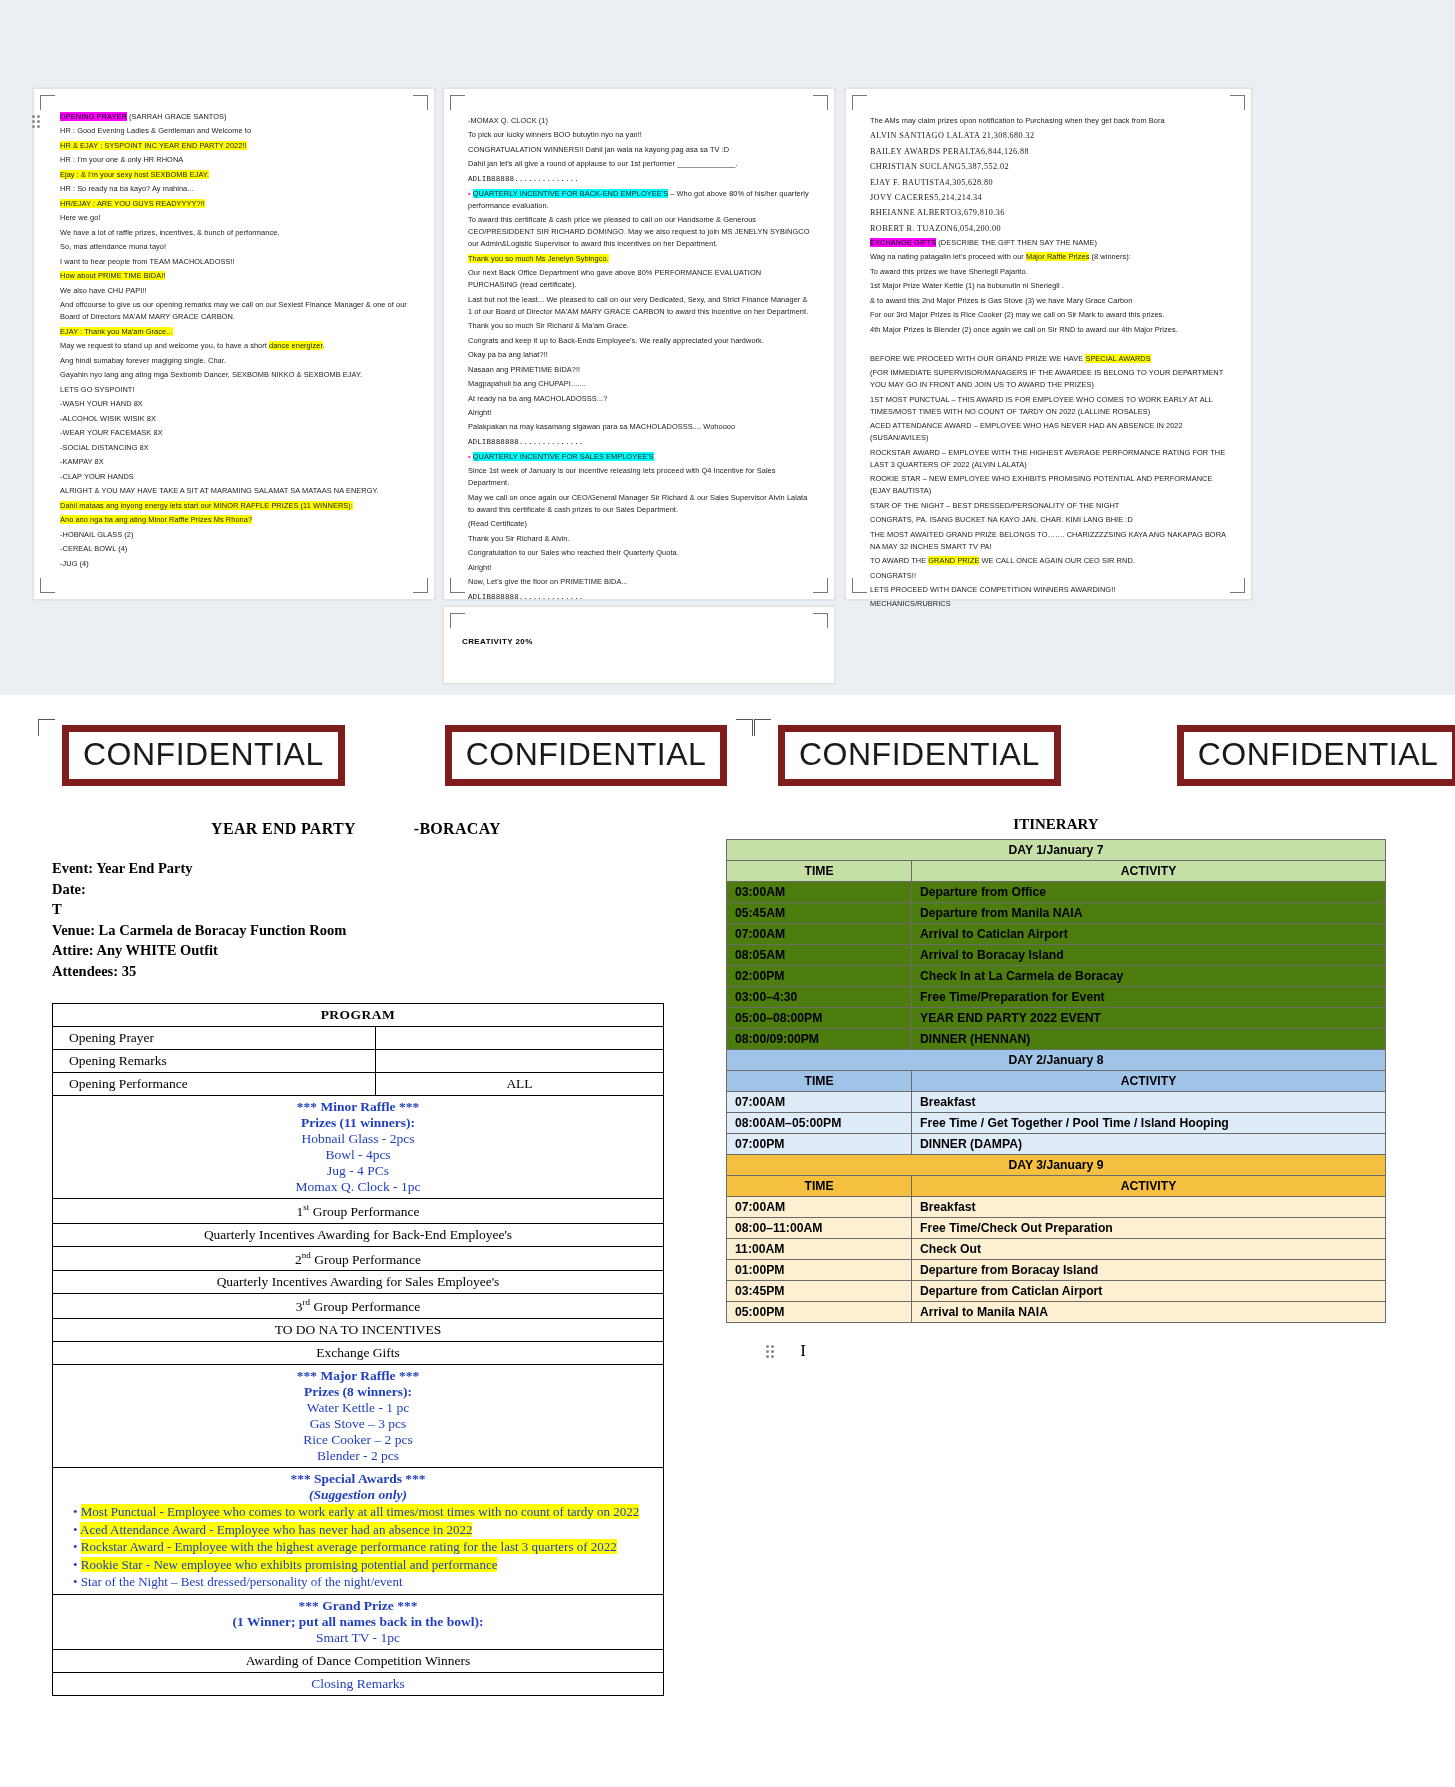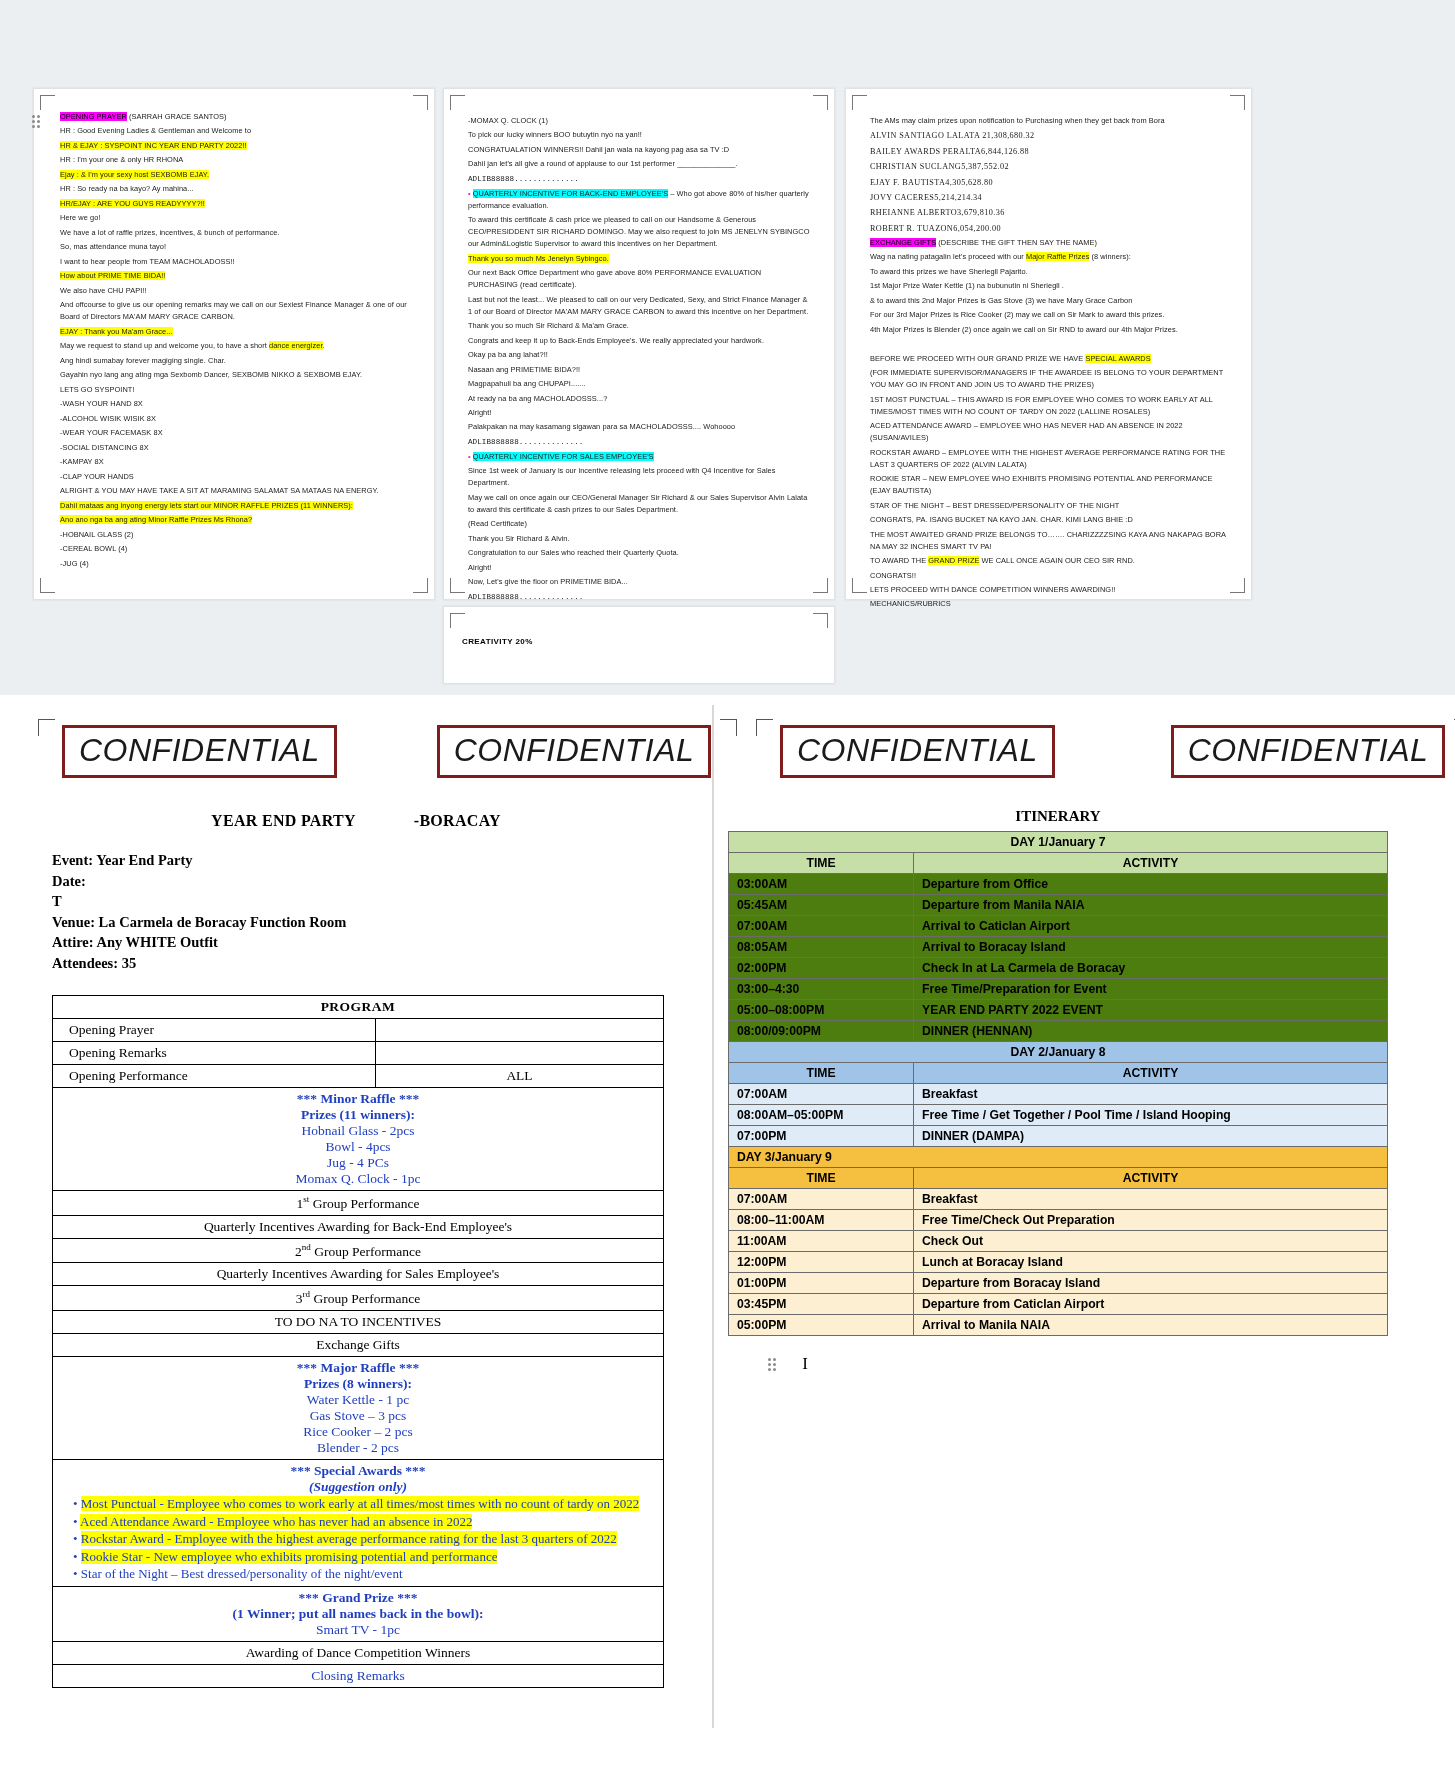--- a/index.html
+++ b/index.html
@@ -50,29 +50,28 @@
   .serifmini { font-family:"Liberation Serif", serif; font-size:8.2px; letter-spacing:0.4px; line-height:1.75; margin:0 0 1px 0;}
 
   
   .docs { position:relative; display:flex; width:1455px; background:#fff; }
   .docL { width:712px; position:relative; padding:0 0 40px 0; }
   .divider { width:2px; background:#d8d8d8; margin:10px 0 0 0; }
   .docR { flex:1; position:relative; padding:0 0 40px 0; }
 
   .conf-row { display:flex; gap:0; padding:30px 0 0 0; }
   .conf {
-    border:3px solid #7f1d1d;
+    border:7px solid #7f1d1d;
     color:#1a1a1a;
     font-family:"Liberation Sans", sans-serif;
     font-size:32px;
     letter-spacing:0.5px;
     padding:6px 14px 9px 14px;
     display:inline-block;
     line-height:1;
-    font-style:italic;
   }
   .cmark { position:absolute; width:16px; height:16px; }
   .cmark.tl { border-top:1px solid #555; border-left:1px solid #555; }
   .cmark.tr { border-top:1px solid #555; border-right:1px solid #555; }
   .title-line { text-align:center; font-family:"Liberation Serif", serif; font-weight:bold; font-size:16px; margin:34px 0 20px 0; letter-spacing:0.3px;}
   .title-line .gap { display:inline-block; width:58px; }
   .meta { font-family:"Liberation Serif", serif; font-size:14.5px; font-weight:bold; line-height:1.42; margin-left:52px;}
 
   table.program { border-collapse:collapse; width:612px; margin:22px 0 0 52px; font-family:"Liberation Serif", serif;}
   table.program td { border:1px solid #000; padding:3px 16px; font-size:13.5px; vertical-align:middle;}
@@ -88,21 +87,21 @@
   
   .itin-title { text-align:center; font-family:"Liberation Serif", serif; font-weight:bold; font-size:15px; margin:30px 0 6px 0;}
   table.itin { border-collapse:collapse; width:660px; margin:0 0 0 14px; font-family:"Liberation Sans", sans-serif;}
   table.itin td { border:1px solid #6b6b6b; font-size:12.2px; padding:3px 8px; font-weight:bold;}
   td.day1 { background:#c5dfa6; text-align:center; }
   td.hdr1 { background:#c5dfa6; text-align:center; }
   td.cell1 { background:#4d7c0f; }
   td.day2 { background:#9fc4e8; text-align:center; }
   td.hdr2 { background:#9fc4e8; text-align:center; }
   td.cell2 { background:#dfecf8; }
-  td.day3 { background:#f5bf3f; text-align:left; }
+  td.day3 { background:#f5bf3f; text-align:center; }
   td.hdr3 { background:#f5bf3f; text-align:center; }
   td.cell3 { background:#fdf0d2; }
   .time-col { width:168px; }
 
   .caret { font-family:"Liberation Serif", serif; font-size:17px; margin:18px 0 0 54px; }
   .grip2 { position:relative; display:inline-block; width:12px; height:14px; margin-right:18px; vertical-align:middle;}
   .grip2 span { position:absolute; width:3px; height:3px; background:#8a8a8a; border-radius:50%;}
 
   .creativity { position:absolute; font-size:8px; font-weight:bold; letter-spacing:0.4px;}
 </style>
@@ -446,24 +445,20 @@
             </tr>
             <tr>
               <td class="cell3 time-col">08:00–11:00AM</td>
               <td class="cell3">Free Time/Check Out Preparation</td>
             </tr>
             <tr>
               <td class="cell3 time-col">11:00AM</td>
               <td class="cell3">Check Out</td>
             </tr>
             <tr>
-              <td class="cell3 time-col">12:00PM</td>
-              <td class="cell3">Lunch at Boracay Island</td>
-            </tr>
-            <tr>
               <td class="cell3 time-col">01:00PM</td>
               <td class="cell3">Departure from Boracay Island</td>
             </tr>
             <tr>
               <td class="cell3 time-col">03:45PM</td>
               <td class="cell3">Departure from Caticlan Airport</td>
             </tr>
             <tr>
               <td class="cell3 time-col">05:00PM</td>
               <td class="cell3">Arrival to Manila NAIA</td>

